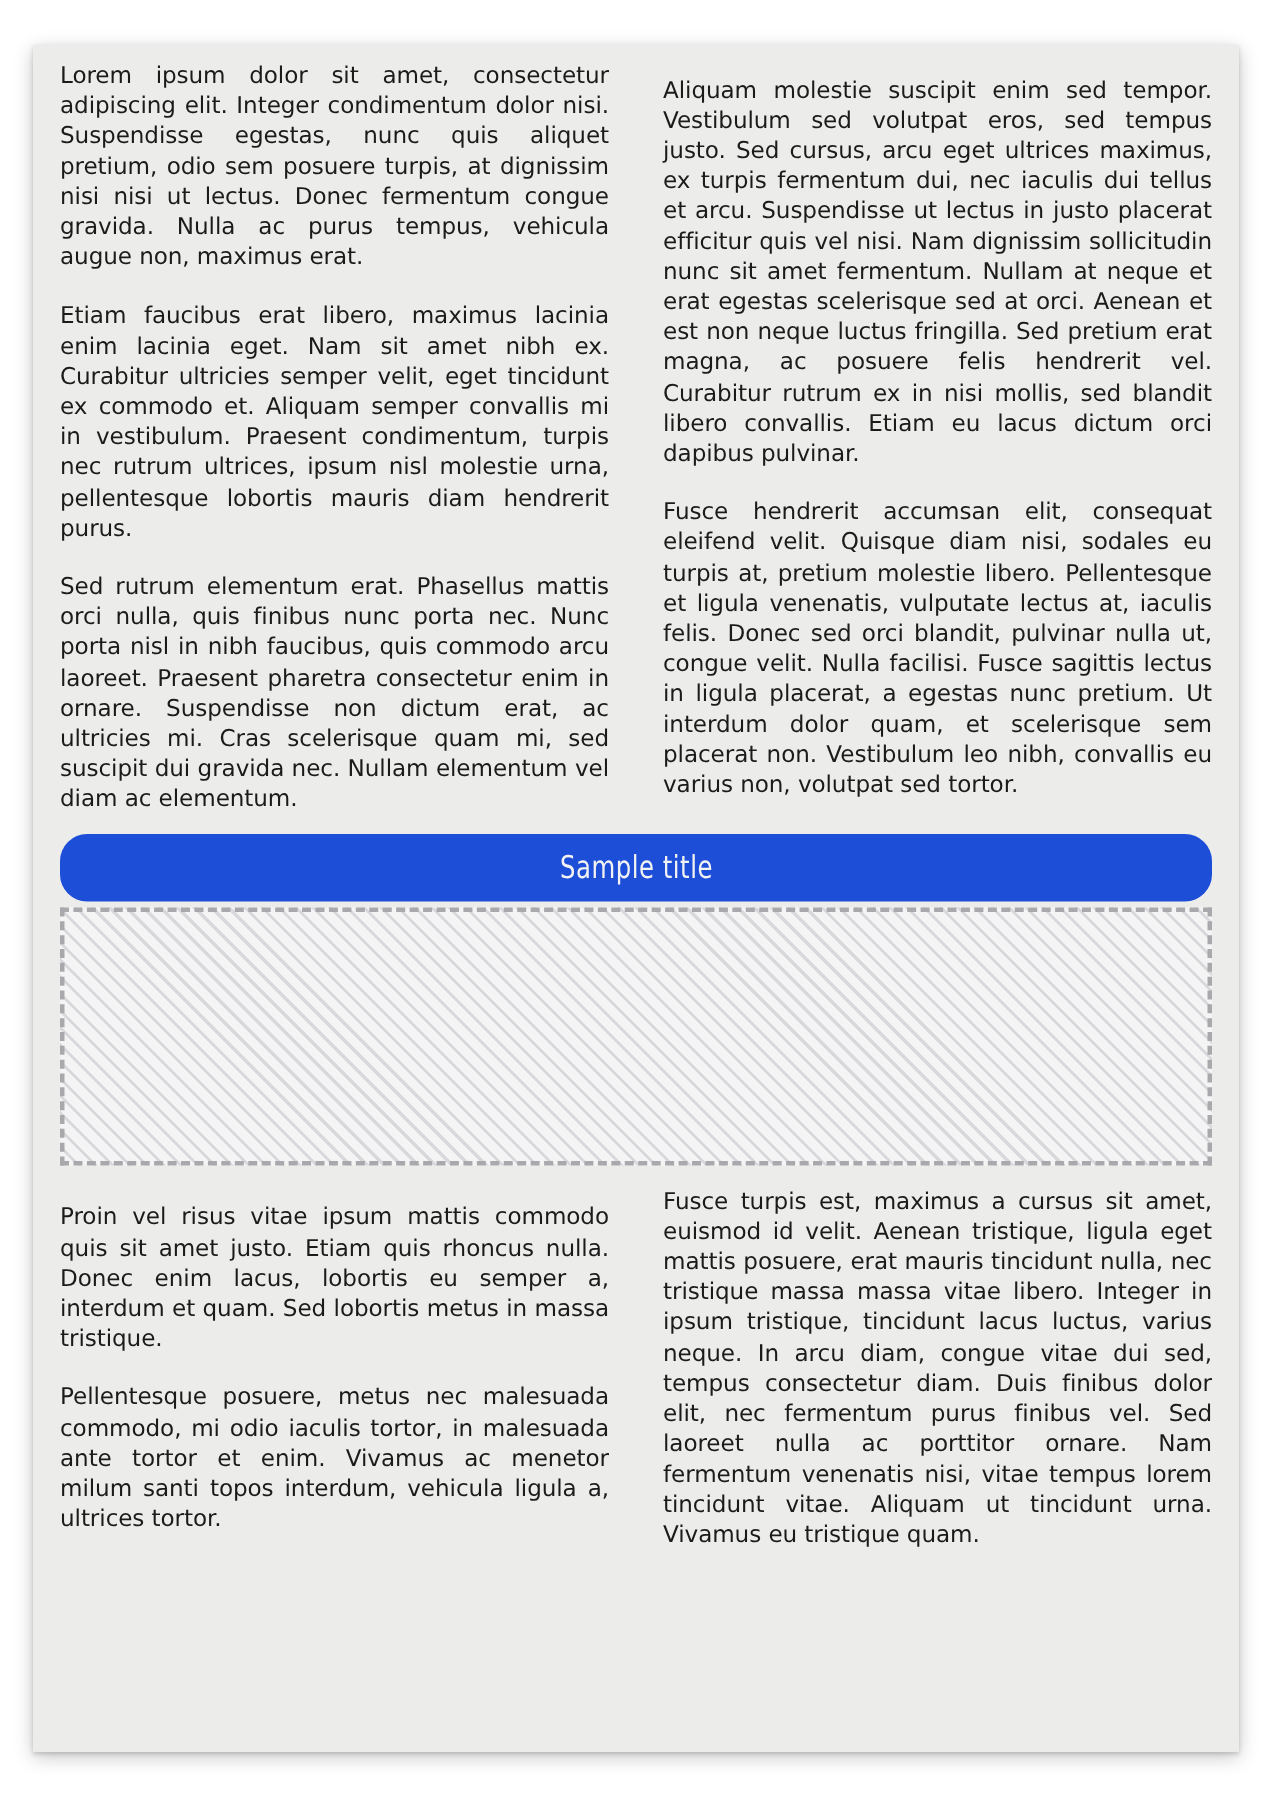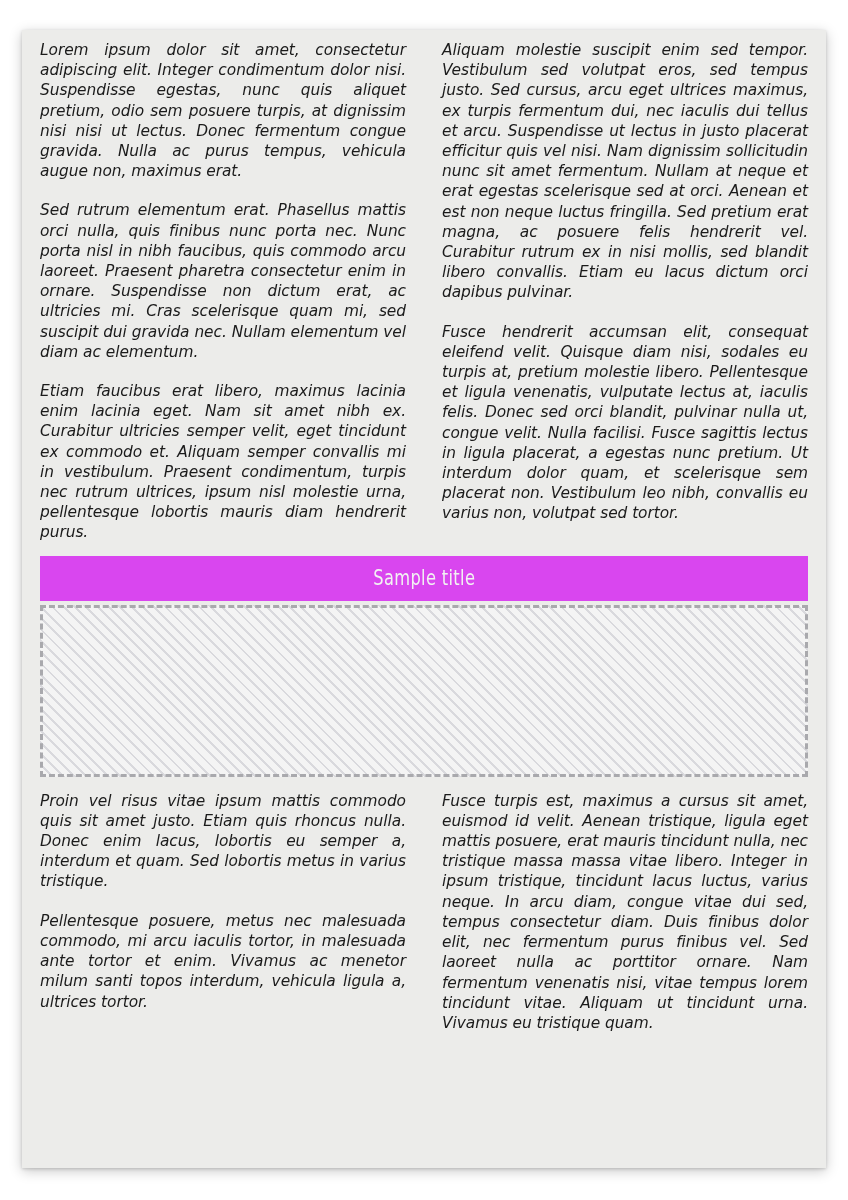--- a/index.html
+++ b/index.html
@@ -30,22 +30,21 @@
     position: absolute;
     left: 18px;
     top: 10px;
     width: 768px;
   }
 
   
   .columns {
     display: flex;
     gap: 36px;
-    align-items: flex-start;
-    font-style: italic;
+    align-items: center;
   }
   .col {
     width: 366px;
   }
   p.para {
     margin: 0 0 19px 0;
     font-size: 15.4px;
     line-height: 20.2px;
     color: #1b1b1b;
     text-align: justify;
@@ -59,25 +58,26 @@
   }
 
   
   #figure-block {
     margin-top: 13px;
     margin-bottom: 14px;
     width: 768px;
   }
   #figure-titlebar {
     height: 45px;
-    background: #d946ef;
+    background: #1d4ed8;
     display: flex;
     align-items: center;
     justify-content: center;
     box-sizing: border-box;
+    border-radius: 18px;
   }
   #figure-title-text {
     font-family: "DejaVu Sans Condensed", "Liberation Sans Narrow", "Liberation Sans", sans-serif;
     font-size: 21px;
     color: #f2f2f2;
     letter-spacing: 0.4px;
     transform: scaleX(0.86);
     transform-origin: center;
   }
   #figure-placeholder {
@@ -108,42 +108,42 @@
 </style>
 </head>
 <body>
 
 <div id="page-sheet">
   <div id="page-body">
 
     <div class="columns">
       <div class="col">
         <p class="para">Lorem ipsum dolor sit amet, consectetur adipiscing elit. Integer condimentum dolor nisi. Suspendisse egestas, nunc quis aliquet pretium, odio sem posuere turpis, at dignissim nisi nisi ut lectus. Donec fermentum congue gravida. Nulla ac purus tempus, vehicula augue non, maximus erat.</p>
+        <p class="para">Etiam faucibus erat libero, maximus lacinia enim lacinia eget. Nam sit amet nibh ex. Curabitur ultricies semper velit, eget tincidunt ex commodo et. Aliquam semper convallis mi in vestibulum. Praesent condimentum, turpis nec rutrum ultrices, ipsum nisl molestie urna, pellentesque lobortis mauris diam hendrerit purus.</p>
         <p class="para">Sed rutrum elementum erat. Phasellus mattis orci nulla, quis finibus nunc porta nec. Nunc porta nisl in nibh faucibus, quis commodo arcu laoreet. Praesent pharetra consectetur enim in ornare. Suspendisse non dictum erat, ac ultricies mi. Cras scelerisque quam mi, sed suscipit dui gravida nec. Nullam elementum vel diam ac elementum.</p>
-        <p class="para">Etiam faucibus erat libero, maximus lacinia enim lacinia eget. Nam sit amet nibh ex. Curabitur ultricies semper velit, eget tincidunt ex commodo et. Aliquam semper convallis mi in vestibulum. Praesent condimentum, turpis nec rutrum ultrices, ipsum nisl molestie urna, pellentesque lobortis mauris diam hendrerit purus.</p>
       </div>
       <div class="col">
         <p class="para">Aliquam molestie suscipit enim sed tempor. Vestibulum sed volutpat eros, sed tempus justo. Sed cursus, arcu eget ultrices maximus, ex turpis fermentum dui, nec iaculis dui tellus et arcu. Suspendisse ut lectus in justo placerat efficitur quis vel nisi. Nam dignissim sollicitudin nunc sit amet fermentum. Nullam at neque et erat egestas scelerisque sed at orci. Aenean et est non neque luctus fringilla. Sed pretium erat magna, ac posuere felis hendrerit vel. Curabitur rutrum ex in nisi mollis, sed blandit libero convallis. Etiam eu lacus dictum orci dapibus pulvinar.</p>
         <p class="para">Fusce hendrerit accumsan elit, consequat eleifend velit. Quisque diam nisi, sodales eu turpis at, pretium molestie libero. Pellentesque et ligula venenatis, vulputate lectus at, iaculis felis. Donec sed orci blandit, pulvinar nulla ut, congue velit. Nulla facilisi. Fusce sagittis lectus in ligula placerat, a egestas nunc pretium. Ut interdum dolor quam, et scelerisque sem placerat non. Vestibulum leo nibh, convallis eu varius non, volutpat sed tortor.</p>
       </div>
     </div>
 
     <div id="figure-block">
       <div id="figure-titlebar">
         <span id="figure-title-text">Sample title</span>
       </div>
       <div id="figure-placeholder">
         <div id="figure-dash-border"></div>
       </div>
     </div>
 
     <div class="columns" id="lower-columns">
       <div class="col">
-        <p class="para">Proin vel risus vitae ipsum mattis commodo quis sit amet justo. Etiam quis rhoncus nulla. Donec enim lacus, lobortis eu semper a, interdum et quam. Sed lobortis metus in varius tristique.</p>
-        <p class="para">Pellentesque posuere, metus nec malesuada commodo, mi arcu iaculis tortor, in malesuada ante tortor et enim. Vivamus ac menetor milum santi topos interdum, vehicula ligula a, ultrices tortor.</p>
+        <p class="para">Proin vel risus vitae ipsum mattis commodo quis sit amet justo. Etiam quis rhoncus nulla. Donec enim lacus, lobortis eu semper a, interdum et quam. Sed lobortis metus in massa tristique.</p>
+        <p class="para">Pellentesque posuere, metus nec malesuada commodo, mi odio iaculis tortor, in malesuada ante tortor et enim. Vivamus ac menetor milum santi topos interdum, vehicula ligula a, ultrices tortor.</p>
       </div>
       <div class="col">
         <p class="para">Fusce turpis est, maximus a cursus sit amet, euismod id velit. Aenean tristique, ligula eget mattis posuere, erat mauris tincidunt nulla, nec tristique massa massa vitae libero. Integer in ipsum tristique, tincidunt lacus luctus, varius neque. In arcu diam, congue vitae dui sed, tempus consectetur diam. Duis finibus dolor elit, nec fermentum purus finibus vel. Sed laoreet nulla ac porttitor ornare. Nam fermentum venenatis nisi, vitae tempus lorem tincidunt vitae. Aliquam ut tincidunt urna. Vivamus eu tristique quam.</p>
       </div>
     </div>
 
   </div>
 </div>
 
 </body></html>

